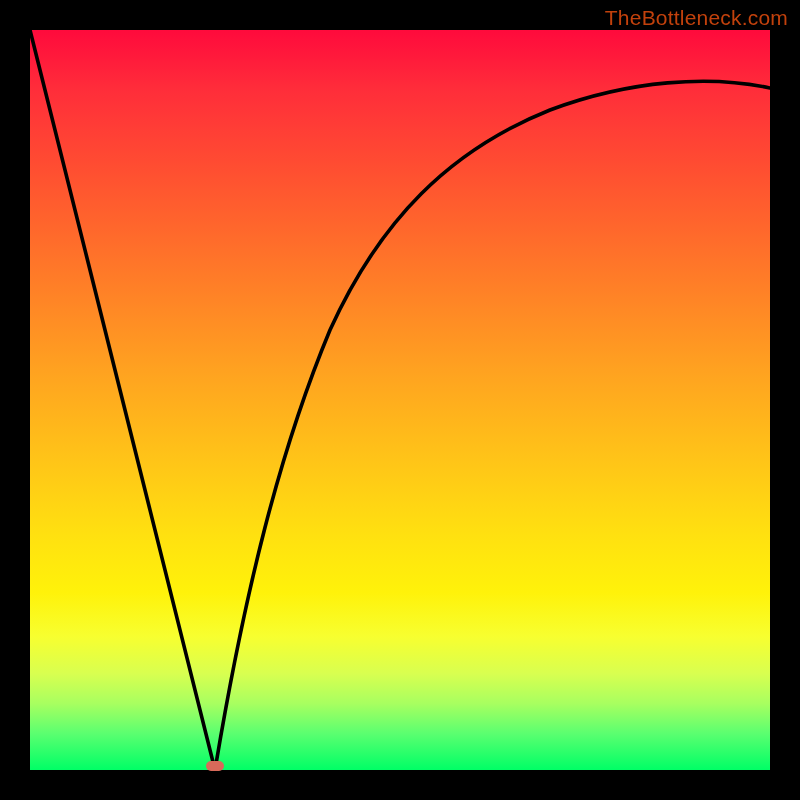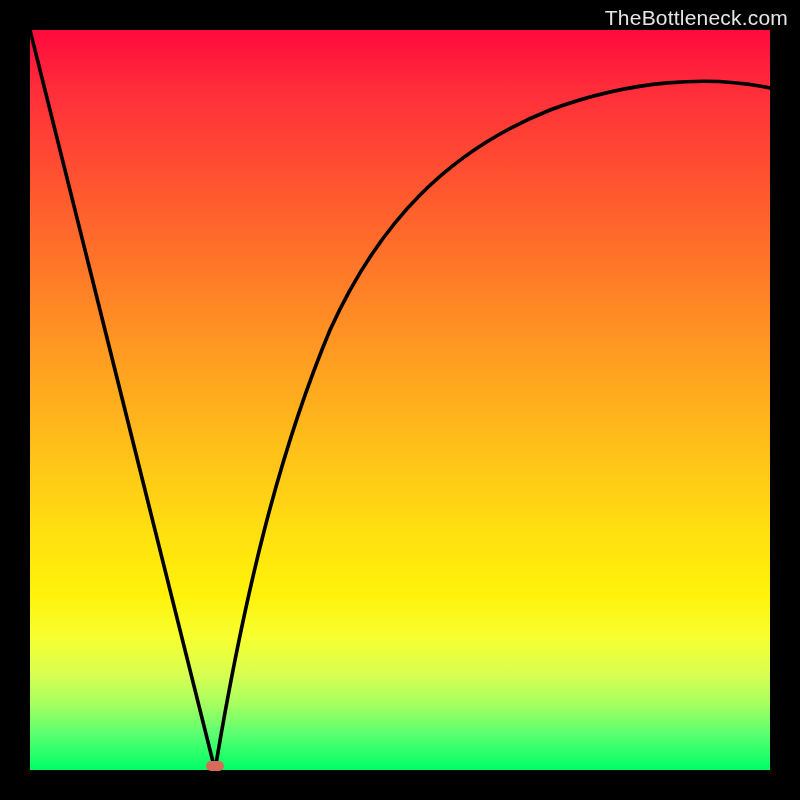--- a/index.html
+++ b/index.html
@@ -54,21 +54,21 @@
     width: 18px;
     height: 10px;
     border-radius: 5px;
     background: #d86a5a;
     transform: translate(-50%, -50%);
   }
   .watermark {
     position: absolute;
     top: 6px;
     right: 12px;
-    color: #e5e5e5;
+    color: #c2410c;
     font-size: 21px;
     letter-spacing: 0.2px;
   }
 </style>
 </head>
 <body>
 
 <div class="frame">
 
   <div class="plot-area">

